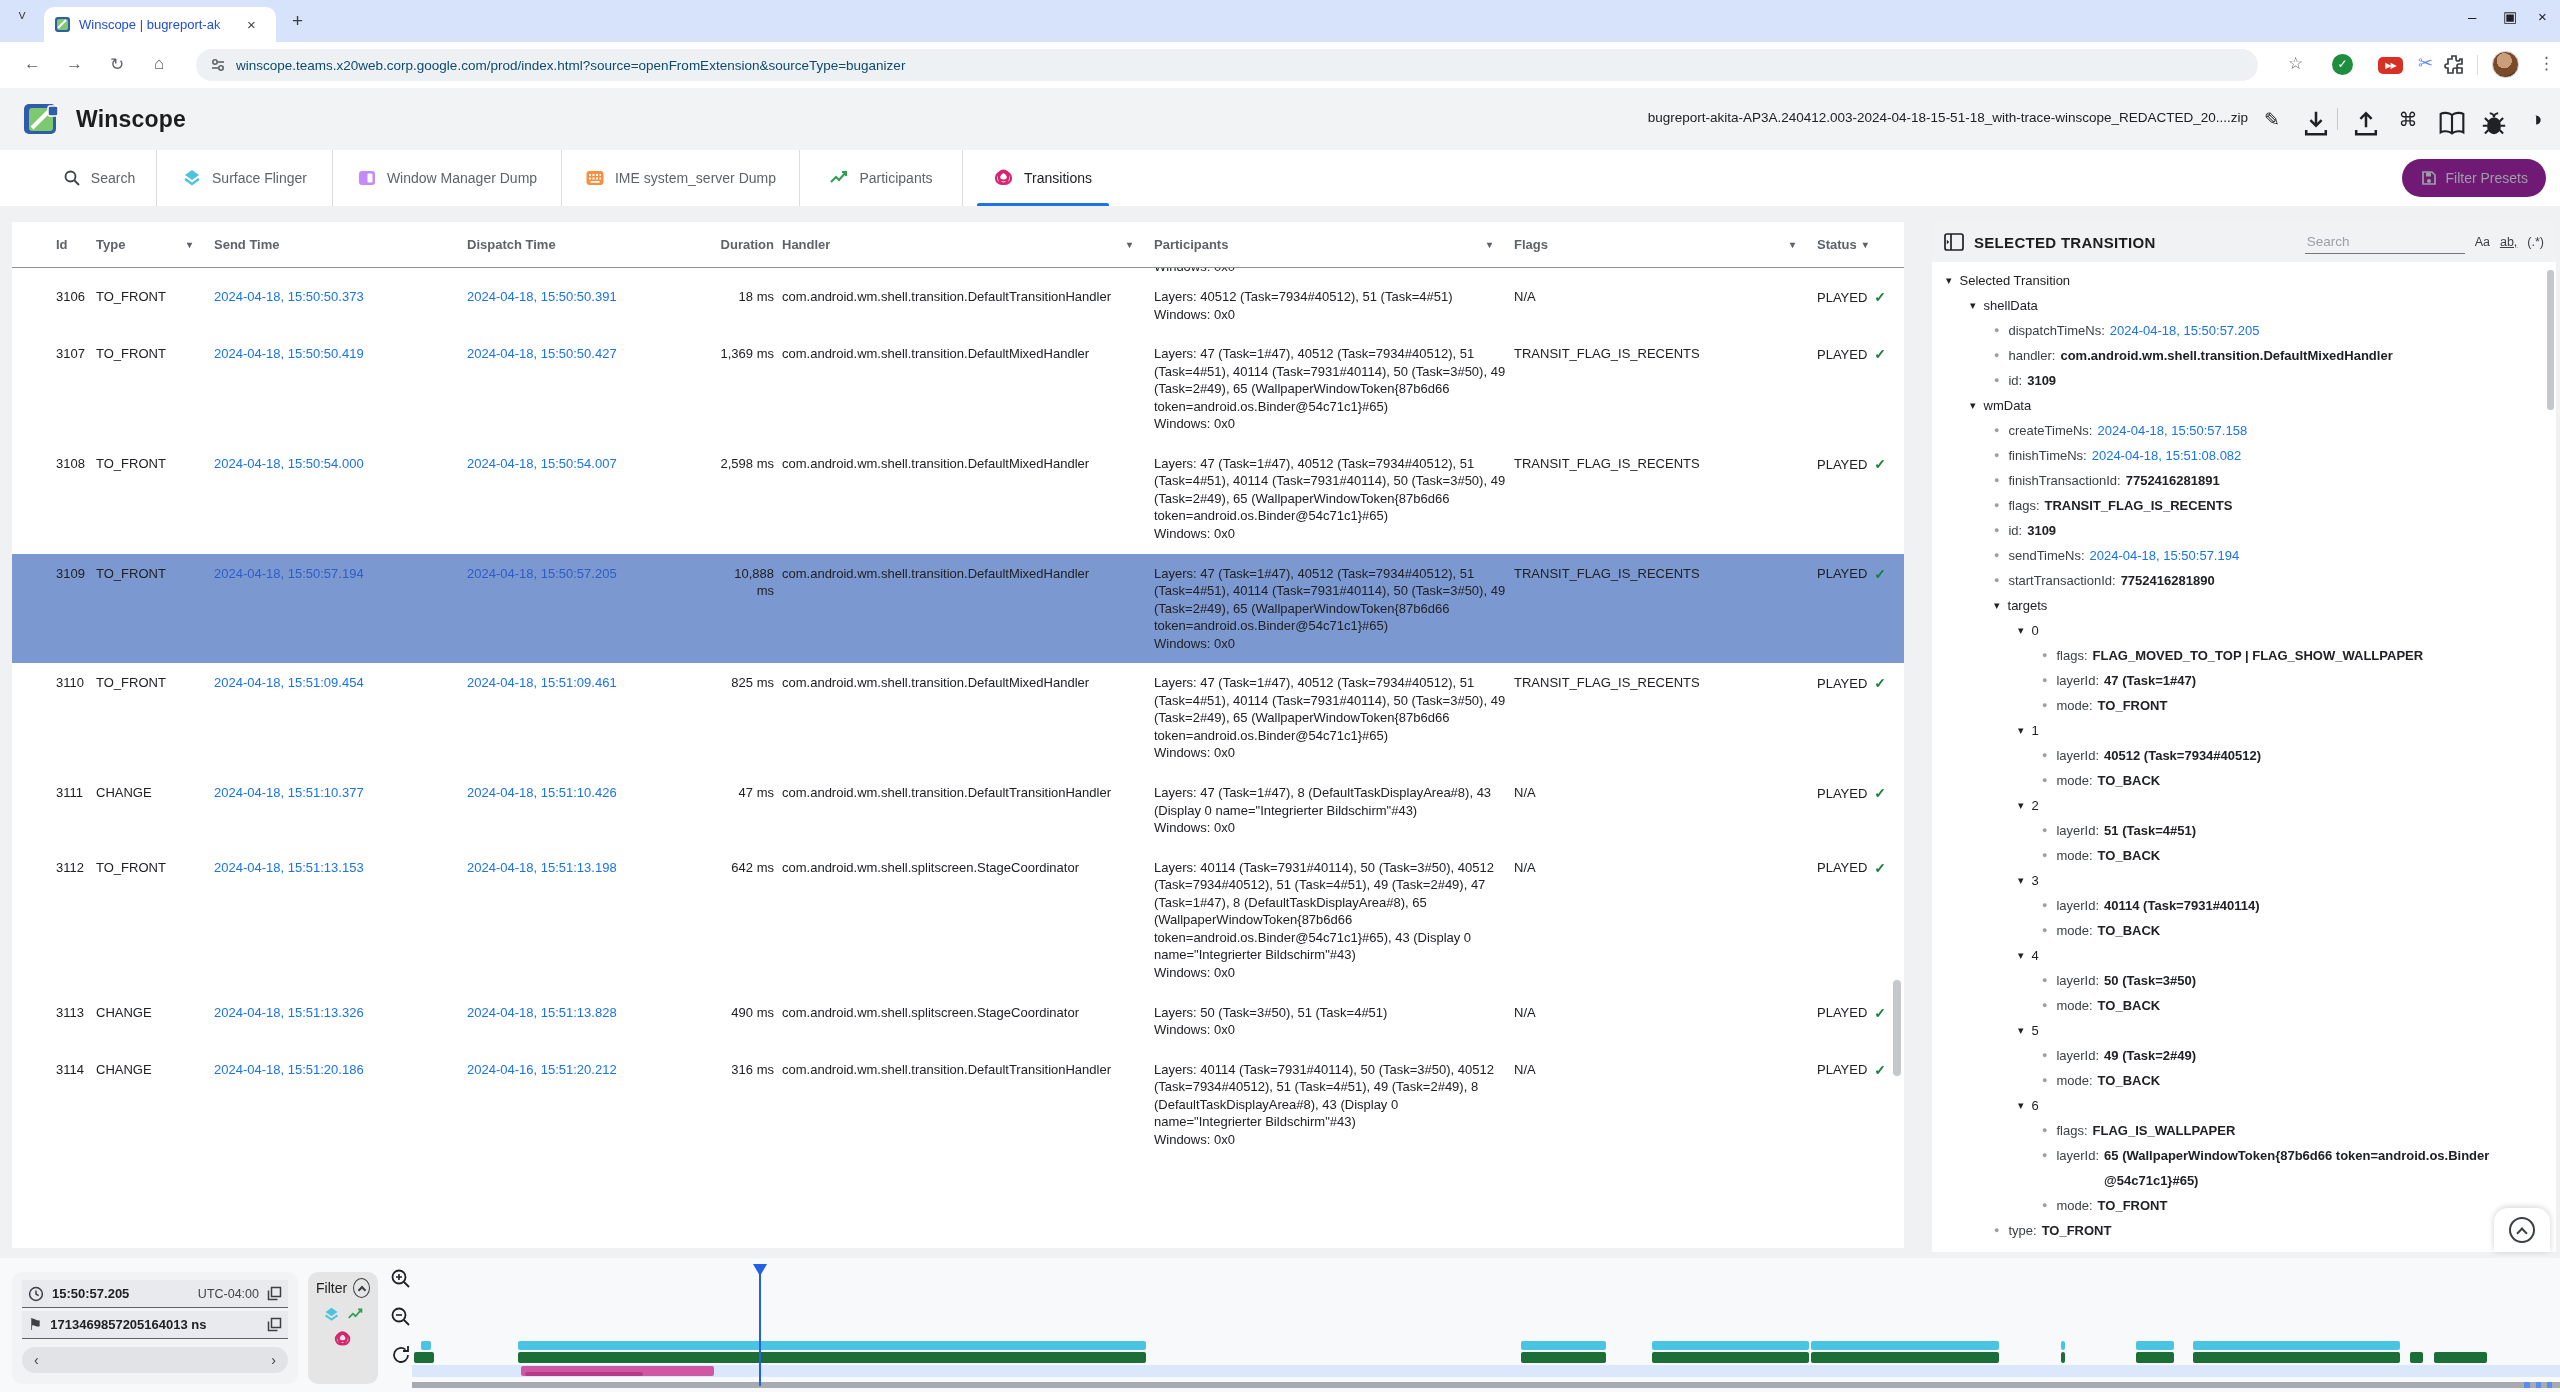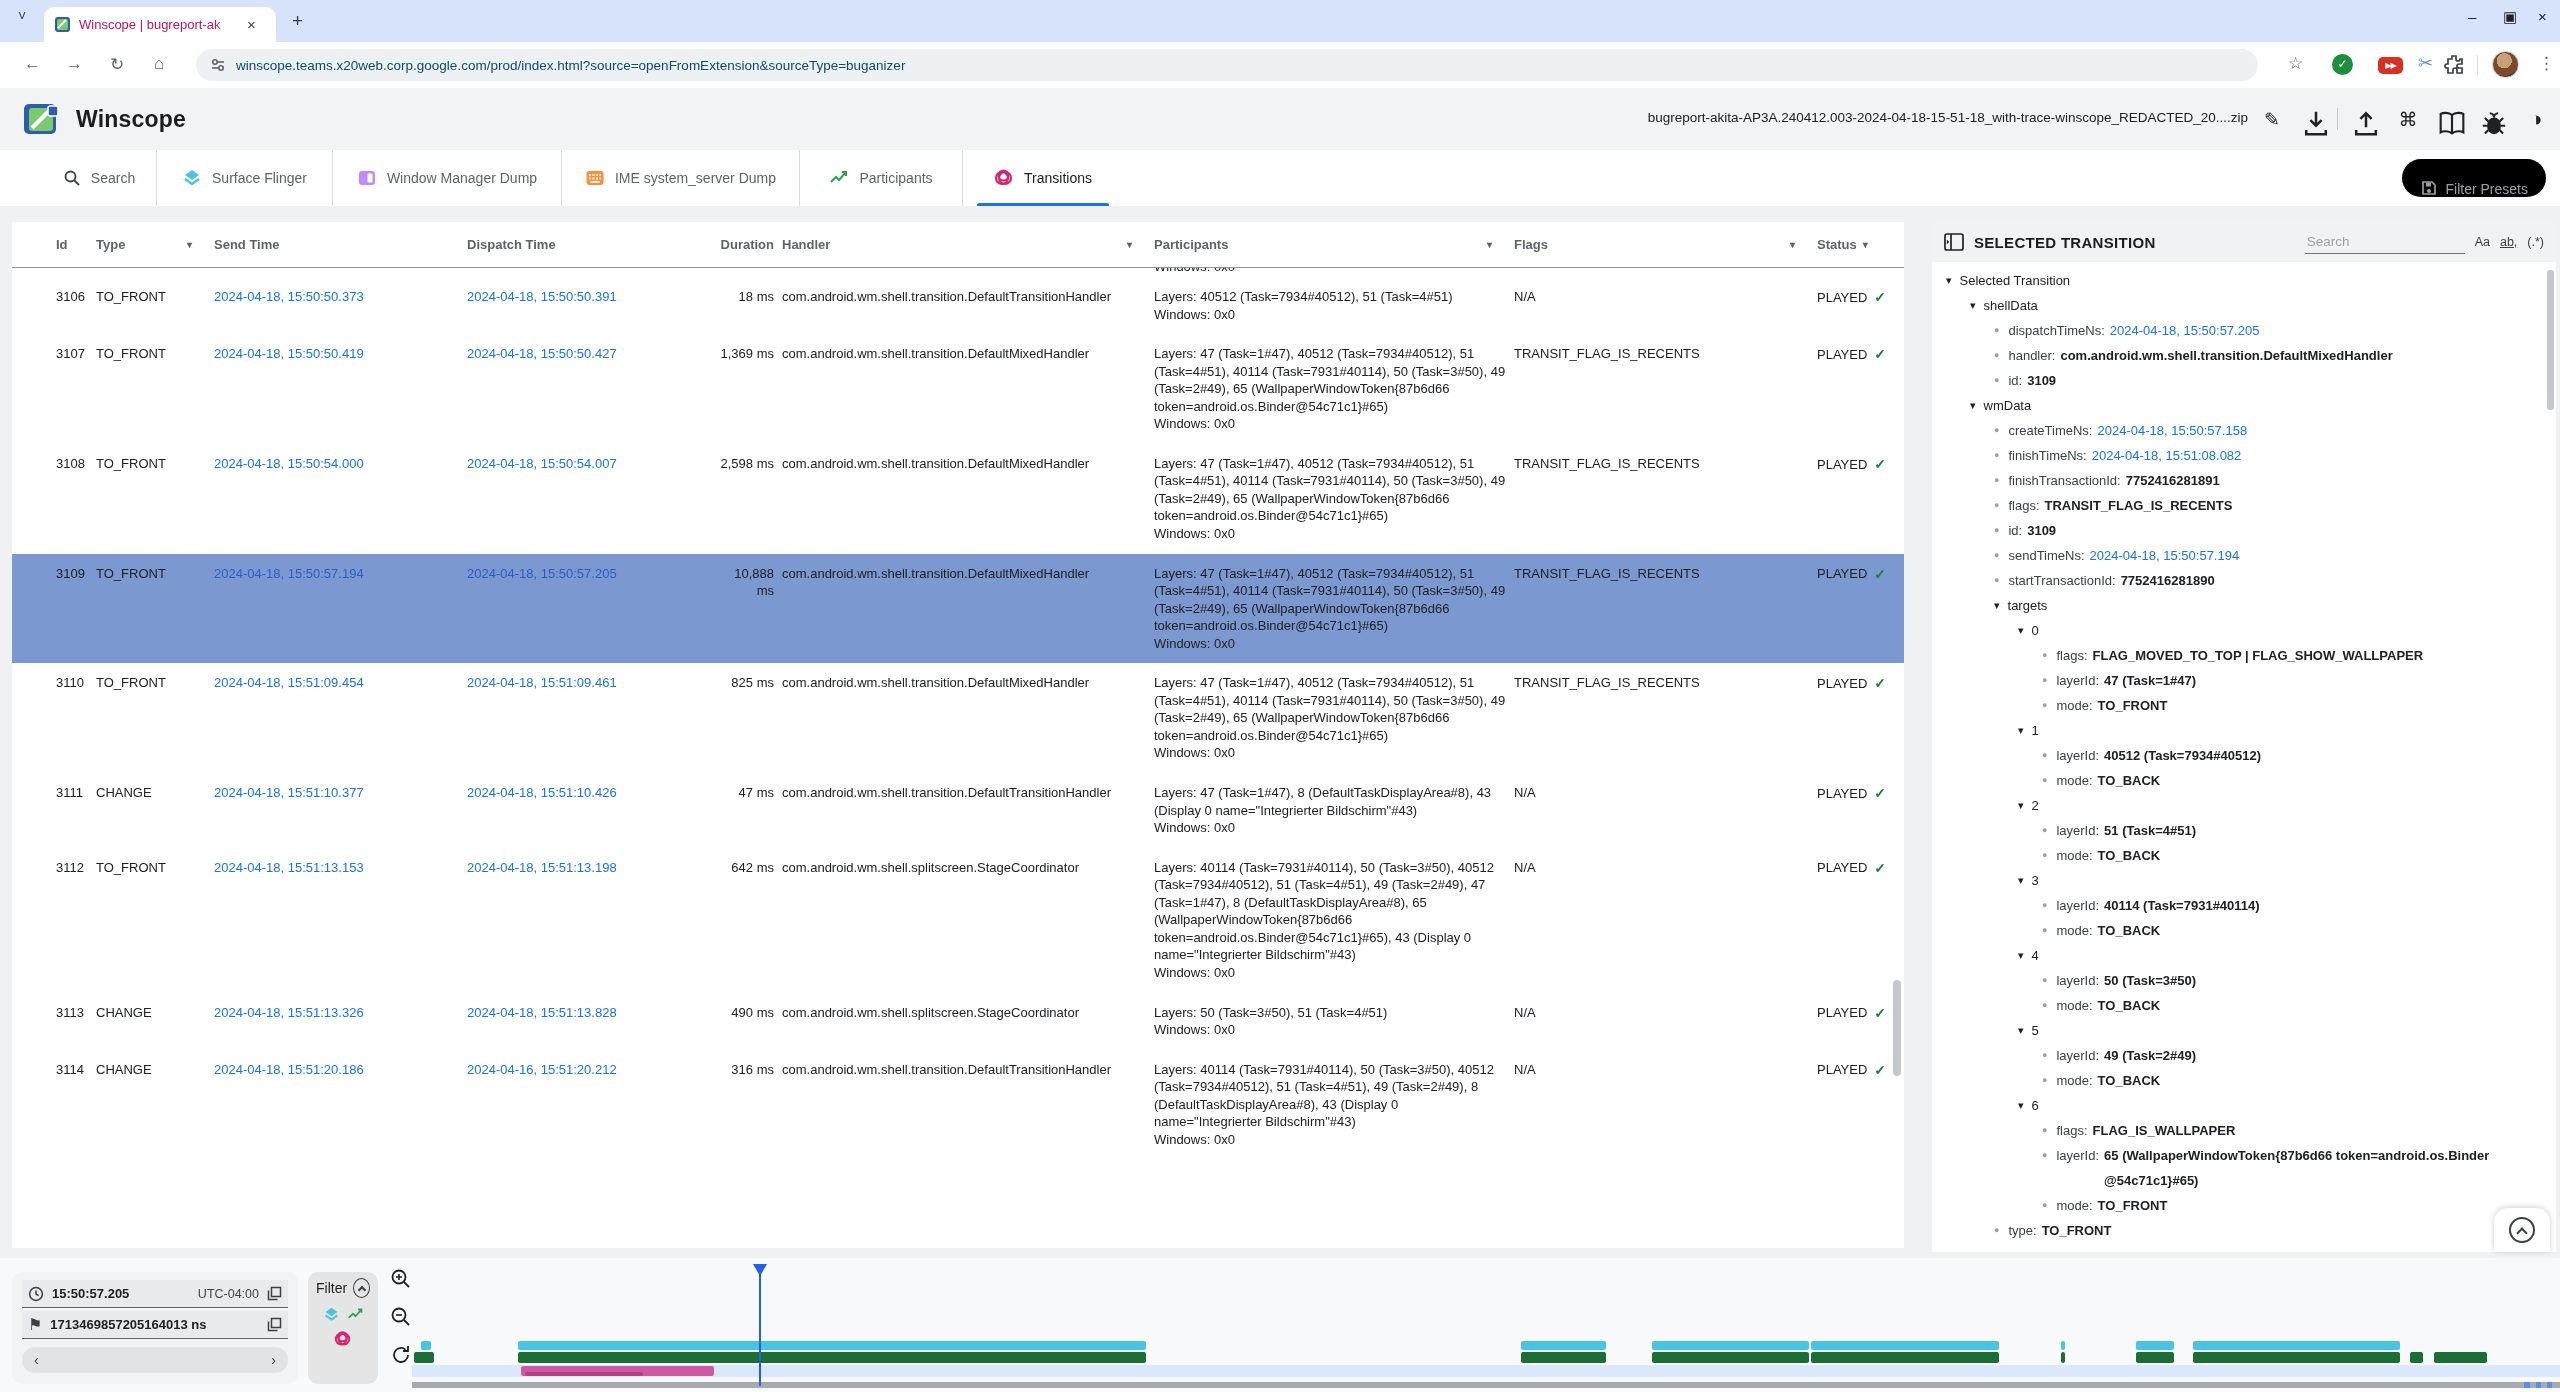--- a/index.html
+++ b/index.html
@@ -4,21 +4,21 @@
 <style>
   * { margin:0; padding:0; box-sizing:border-box; }
   html,body { width:2560px; height:1392px; overflow:hidden; }
   body { position:relative; background:#f0f1f3; font-family:"Liberation Sans", sans-serif; color:#202124; }
   svg { display:block; }
 
   
   #tabstrip { position:absolute; left:0; top:0; width:2560px; height:42px; background:#d7e3fb; }
   .ts-caret { position:absolute; left:18px; top:8px; color:#444; font-size:14px; }
   .btab { position:absolute; left:44px; top:7px; width:232px; height:35px; background:#fff; border-radius:10px 10px 0 0; display:flex; align-items:center; padding:0 10px; gap:8px; }
-  .btab-title { font-size:13px; color:#be185d; white-space:nowrap; overflow:hidden; max-width:160px; flex:1;
+  .btab-title { font-size:13px; color:#1d4ed8; white-space:nowrap; overflow:hidden; max-width:160px; flex:1;
     -webkit-mask-image:linear-gradient(90deg,#000 85%,transparent); mask-image:linear-gradient(90deg,#000 85%,transparent); }
   .btab-close { font-size:15px; color:#444; cursor:pointer; }
   .newtab-btn { position:absolute; left:292px; top:10px; font-size:19px; color:#3c4043; }
   .winctl { position:absolute; top:8px; font-size:15px; color:#202124; }
   #urlbar { position:absolute; left:0; top:42px; width:2560px; height:46px; background:#fff; }
   .nav-ic { position:absolute; top:12px; font-size:17px; color:#5f6368; }
   .omnibox { position:absolute; left:196px; top:7px; width:2062px; height:32px; background:#eef1f4; border-radius:16px; display:flex; align-items:center; padding:0 14px; gap:10px; }
   .omni-url { font-size:13.5px; color:#0c4a6e; white-space:nowrap; }
   .ext-green { position:absolute; left:2332px; top:12px; width:21px; height:21px; border-radius:50%; background:#1e8e3e; color:#fff; font-size:12px; text-align:center; line-height:21px; }
   .ext-red { position:absolute; left:2378px; top:15px; width:25px; height:17px; border-radius:5px; background:#d93025; color:#fff; font-size:8px; text-align:center; line-height:17px; letter-spacing:-1px; }
@@ -33,21 +33,21 @@
   .file-name { position:absolute; right:312px; top:22px; font-size:13.5px; color:#202124; }
   .hdr-ic { position:absolute; top:17px; width:28px; height:28px; display:flex; align-items:center; justify-content:center; font-size:19px; color:#202124; }
   .hdr-sep { position:absolute; left:2337px; top:20px; width:1px; height:22px; background:#c7c9cc; }
 
   
   #viewtabs { position:absolute; left:0; top:150px; width:2560px; height:56px; background:#fff; display:flex; align-items:stretch; padding-left:42px; }
   .vtab { position:relative; display:flex; align-items:center; justify-content:center; gap:10px; font-size:14px; color:#5f6368; border-right:1px solid #dadce0; }
   .vtab:first-child { border-left:none; }
   .vtab.active { color:#202124; border-right:none; }
   .vtab.active::after { content:""; position:absolute; left:14px; right:14px; bottom:0; height:3px; background:#1a73e8; border-radius:2px 2px 0 0; }
-  .filter-presets { position:absolute; right:14px; top:9px; height:38px; background:#000000; border-radius:19px; display:flex; align-items:flex-end; gap:8px; padding:0 18px; color:#9aa0a6; font-size:14px; }
+  .filter-presets { position:absolute; right:14px; top:9px; height:38px; background:#701a75; border-radius:19px; display:flex; align-items:center; gap:8px; padding:0 18px; color:#9aa0a6; font-size:14px; }
 
   
   #tablepanel { position:absolute; left:12px; top:222px; width:1892px; height:1026px; background:#fff; overflow:hidden; }
   .tgrid { display:grid; grid-template-columns:40px 118px 253px 250px 65px 372px 360px 303px 86px; padding-left:44px; font-size:13px; }
   #thead { height:46px; align-items:center; color:#5f6368; font-weight:bold; border-bottom:1px solid #909399; }
   .hcell { display:flex; align-items:center; padding-right:6px; }
   .sorticon { margin-left:auto; margin-right:16px; font-size:10px; color:#5f6368; }
   .sorticon.near { margin-left:6px; margin-right:0; }
   .h-dur { justify-content:flex-end; padding-right:8px; }
   #partialrow { height:9px; overflow:hidden; }

